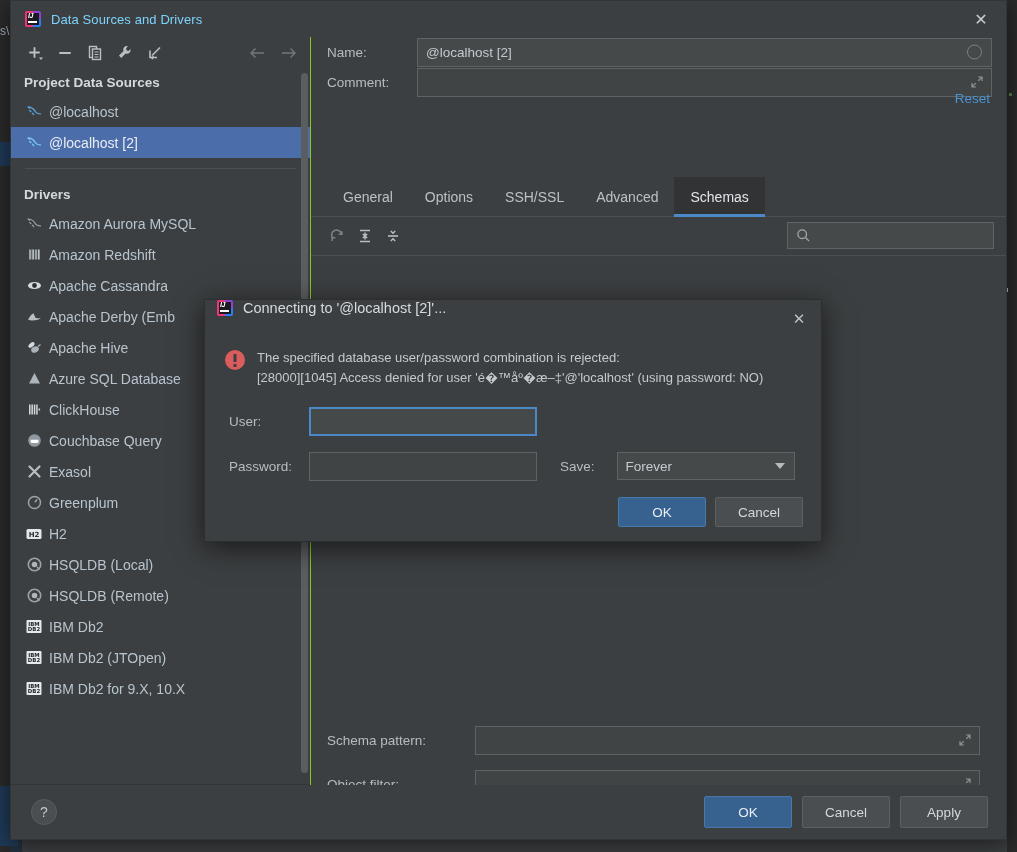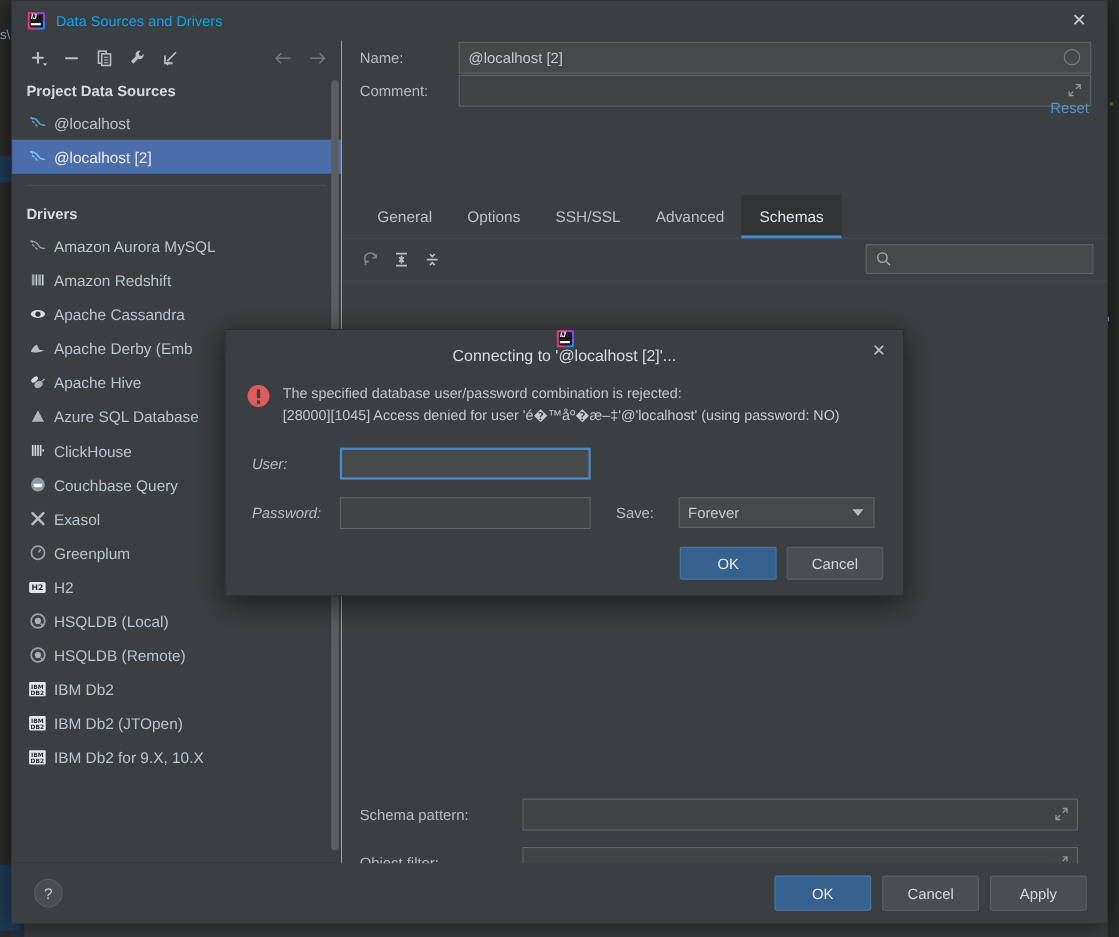--- a/index.html
+++ b/index.html
@@ -90,21 +90,21 @@
   .jb-core {
     left:2px; top:2px; width:12px; height:12px; background:#1b1b1f;
   }
   .jb-core::after{
     content:"IJ"; position:absolute; left:1px; top:-1px;
     font-family:"Liberation Sans",sans-serif;
     font-size:7px; font-weight:bold; color:#fff; letter-spacing:-.5px;
   }
   .jb-bars { left:3px; top:10px; width:9px; height:2px; background:#fff; }
   .titlebar-title {
-    font-size: 13px; color: #0ea5e9; letter-spacing: .1px;
+    font-size: 13px; color: #7dd3fc; letter-spacing: .1px;
   }
   .titlebar-close {
     position: absolute; right: 12px; top: 6px;
     width: 26px; height: 24px;
     display:flex; align-items:center; justify-content:center;
     color: #c8cdd2; font-size: 16px; cursor: pointer;
     font-family: "Liberation Sans", sans-serif; font-weight: 300;
   }
 
   
@@ -279,23 +279,22 @@
 
   
   #modal {
     position: absolute; left: 204px; top: 299px;
     width: 618px; height: 243px;
     background: #3c3f41;
     border: 1px solid #2c2f30;
     box-shadow: 0 6px 26px rgba(0,0,0,.6);
   }
   .m-title {
-    height: 38px; display: flex; align-items: center;
+    height: 38px; display: flex; 
     position: relative;
-    flex-direction: column;
   }
   .m-title .tb-icon { margin-left: 12px; margin-right: 10px; }
   .m-title-text {
     font-size: 14.5px; color: #d7dbdf;
   }
   .m-close {
     position: absolute; right: 10px; top: 7px;
     width: 24px; height: 24px;
     display:flex; align-items:center; justify-content:center;
     color: #bcc1c5; font-size: 15px; cursor: pointer; font-weight:300;
@@ -317,21 +316,21 @@
     content:""; position:absolute; left:50%; top:13.5px;
     transform:translateX(-50%);
     width:3px; height:3px; background:#3c3f41;
   }
   .m-msg-text { font-size: 13px; color: #c4c9ce; line-height: 20px; }
   .m-msg-text div { white-space: nowrap; }
   .m-row {
     display: flex; align-items: center; padding: 0 14px 0 24px;
     height: 30px;
   }
-  .m-label { width: 80px; flex: none; font-size: 13.5px; color: #b8bcc0; font-style: italic; }
+  .m-label { width: 80px; flex: none; font-size: 13.5px; color: #b8bcc0; }
   .m-input {
     width: 228px; height: 29px;
     background: #414445; border: 1px solid #5e6364;
     cursor: text;
   }
   .m-input.focused { border: 2px solid #4a88c7; background: #45494a; }
   .m-save-label {
     margin-left: 23px; margin-right: 22px;
     font-size: 13.5px; color: #b8bcc0;
   }

